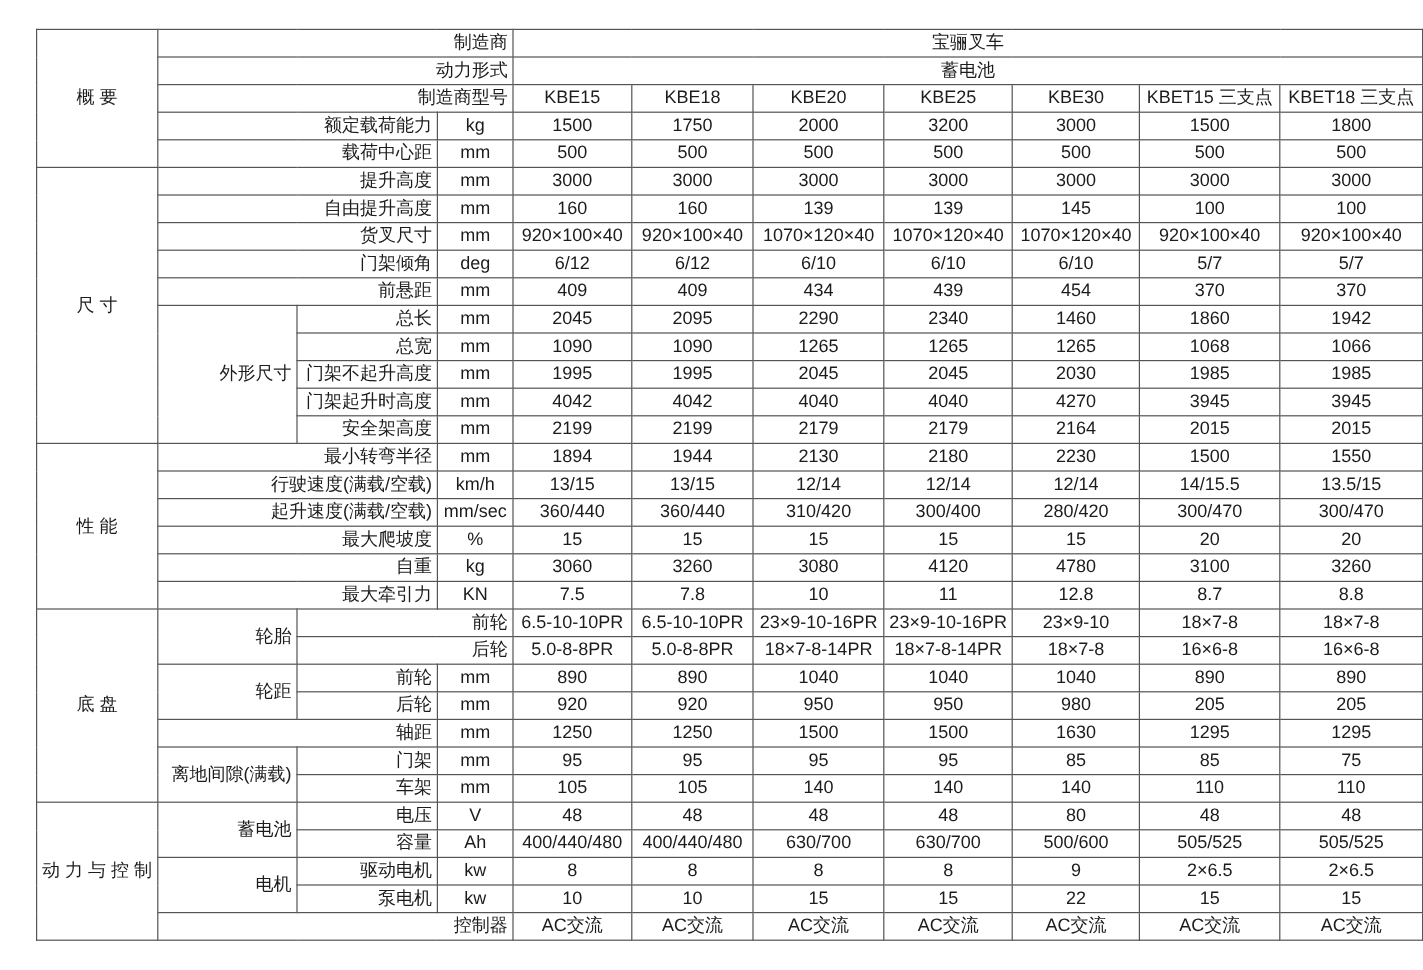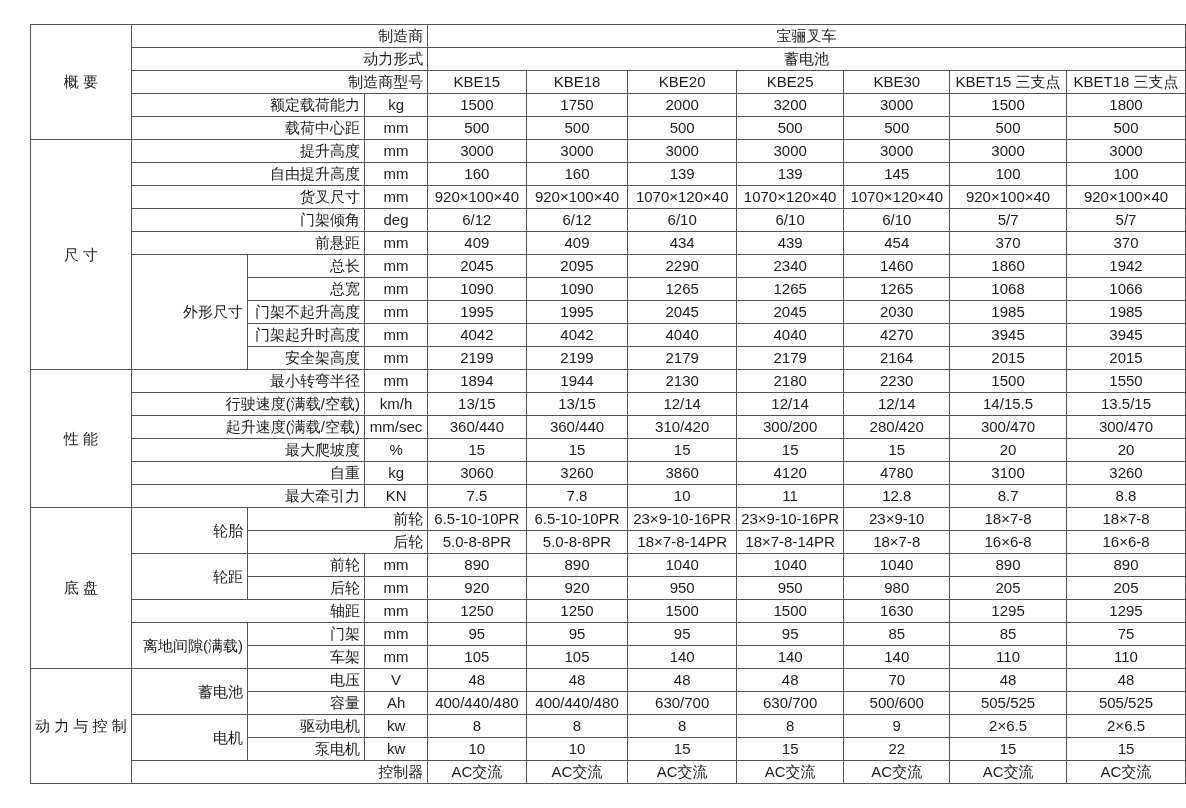--- a/index.html
+++ b/index.html
@@ -243,42 +243,42 @@
           <td class="val">12/14</td>
           <td class="val">14/15.5</td>
           <td class="val">13.5/15</td>
         </tr>
         <tr>
           <td colspan="2" class="lbl">起升速度(满载/空载)</td>
           <td class="unit">mm/sec</td>
           <td class="val">360/440</td>
           <td class="val">360/440</td>
           <td class="val">310/420</td>
-          <td class="val">300/200</td>
+          <td class="val">300/400</td>
           <td class="val">280/420</td>
           <td class="val">300/470</td>
           <td class="val">300/470</td>
         </tr>
         <tr>
           <td colspan="2" class="lbl">最大爬坡度</td>
           <td class="unit">%</td>
           <td class="val">15</td>
           <td class="val">15</td>
           <td class="val">15</td>
           <td class="val">15</td>
           <td class="val">15</td>
           <td class="val">20</td>
           <td class="val">20</td>
         </tr>
         <tr>
           <td colspan="2" class="lbl">自重</td>
           <td class="unit">kg</td>
           <td class="val">3060</td>
           <td class="val">3260</td>
-          <td class="val">3860</td>
+          <td class="val">3080</td>
           <td class="val">4120</td>
           <td class="val">4780</td>
           <td class="val">3100</td>
           <td class="val">3260</td>
         </tr>
         <tr>
           <td colspan="2" class="lbl">最大牵引力</td>
           <td class="unit">KN</td>
           <td class="val">7.5</td>
           <td class="val">7.8</td>
@@ -374,21 +374,21 @@
 与
 控
 制</td>
           <td rowspan="2" class="lbl">蓄电池</td>
           <td class="sub">电压</td>
           <td class="unit">V</td>
           <td class="val">48</td>
           <td class="val">48</td>
           <td class="val">48</td>
           <td class="val">48</td>
-          <td class="val">70</td>
+          <td class="val">80</td>
           <td class="val">48</td>
           <td class="val">48</td>
         </tr>
         <tr>
           <td class="sub">容量</td>
           <td class="unit">Ah</td>
           <td class="val">400/440/480</td>
           <td class="val">400/440/480</td>
           <td class="val">630/700</td>
           <td class="val">630/700</td>

